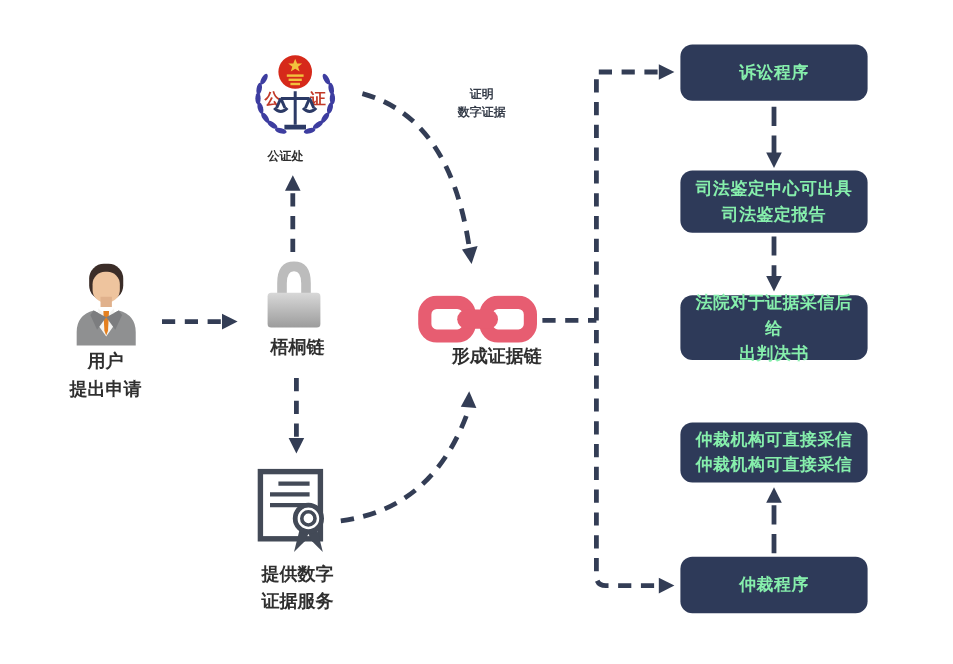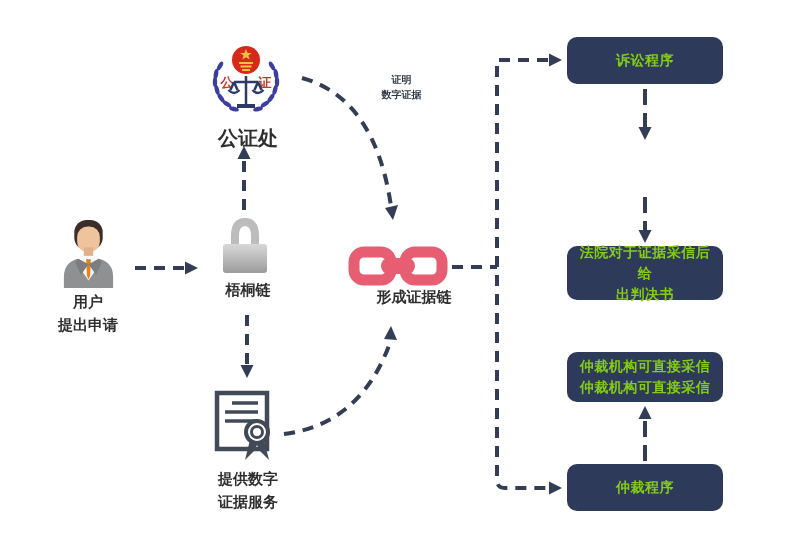--- a/index.html
+++ b/index.html
@@ -14,21 +14,21 @@
     position:absolute;text-align:center;color:#2f2f2f;
     font-size:15px;font-weight:600;line-height:1.5;
   }
   .note{
     position:absolute;text-align:center;color:#333a47;
     font-size:10px;font-weight:600;line-height:1.5;
   }
   
   .flow-box{
     position:absolute;left:567px;width:156px;
-    background:#2e3a59;border-radius:10px;color:#84cc16;
+    background:#2e3a59;border-radius:10px;color:#86efac;
     display:flex;flex-direction:column;align-items:center;justify-content:center;
     font-size:14px;font-weight:700;line-height:1.5;letter-spacing:.5px;
     box-sizing:border-box;padding:8px 6px;text-align:center;
   }
   #box-litigation{top:37px;height:47px;}
   #box-appraisal{top:142px;height:52px;}
   #box-judgment{top:246px;height:54px;}
   #box-award{top:352px;height:50px;text-align:right;}
   #box-arbitration{top:464px;height:47px;}
   .connector-layer{position:absolute;left:0;top:0;pointer-events:none;}
@@ -146,21 +146,21 @@
       <line x1="24" y1="42" x2="48" y2="42"></line>
       <line x1="24" y1="42" x2="20.5" y2="50"></line>
       <line x1="24" y1="42" x2="27.5" y2="50"></line>
       <path d="M18.5,50 Q24,56 29.5,50"></path>
       <line x1="48" y1="42" x2="44.5" y2="50"></line>
       <line x1="48" y1="42" x2="51.5" y2="50"></line>
       <path d="M42.5,50 Q48,56 53.5,50"></path>
       <line x1="27" y1="66" x2="45" y2="66" stroke-width="4"></line>
     </g>
   </svg>
-  <div class="node-label" style="left:198px;top:123px;width:100px;font-size:20px;">
+  <div class="node-label" style="left:188px;top:123px;width:100px;font-size:10px;">
     <div>公证处</div>
   </div>
 
   <svg class="abs" style="left:221px;top:217px;" width="48" height="58" viewBox="0 0 48 58">
     <defs>
       <linearGradient id="lockGrad" x1="0" y1="0" x2="0" y2="1">
         <stop offset="0" stop-color="#d8d8d8"></stop>
         <stop offset="1" stop-color="#9c9c9c"></stop>
       </linearGradient>
     </defs>
@@ -198,20 +198,24 @@
   </div>
 
   <div class="note" style="left:344px;top:72px;width:115px;">
     <div>证明</div>
     <div>数字证据</div>
   </div>
 
   <div class="flow-box" id="box-litigation">
     <div>诉讼程序</div>
   </div>
+  <div class="flow-box" id="box-appraisal">
+    <div>司法鉴定中心可出具</div>
+    <div>司法鉴定报告</div>
+  </div>
   <div class="flow-box" id="box-judgment">
     <div>法院对于证据采信后给</div>
     <div>出判决书</div>
   </div>
   <div class="flow-box" id="box-award">
     <div>仲裁机构可直接采信</div>
     <div>仲裁机构可直接采信</div>
   </div>
   <div class="flow-box" id="box-arbitration">
     <div>仲裁程序</div>

